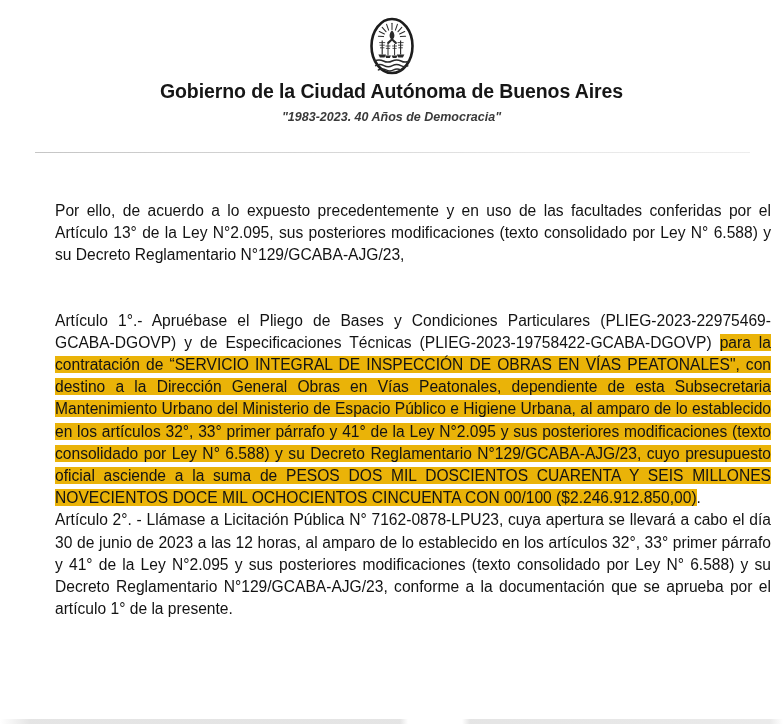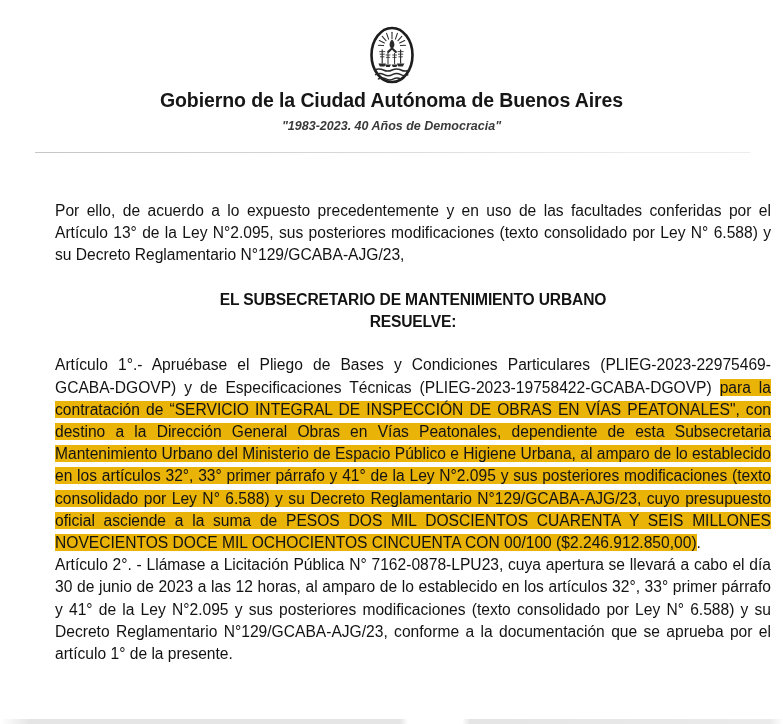--- a/index.html
+++ b/index.html
@@ -12,21 +12,21 @@
     height: 724px;
     overflow: hidden;
     font-family: "Liberation Sans", sans-serif;
     color: #1a1a1a;
     position: relative;
   }
 
   
   .doc-header {
     text-align: center;
-    padding-top: 26px;
+    padding-top: 17px;
   }
   .crest {
     width: 46px;
     height: 58px;
     margin: 0 auto 6px auto;
     display: block;
   }
   .gov-title {
     font-size: 19.5px;
     font-weight: bold;
@@ -182,24 +182,20 @@
 </div>
 
 <div class="header-rule"></div>
 
 <div class="doc-body">
 
   <p class="para">Por ello, de acuerdo a lo expuesto precedentemente y en uso de las facultades conferidas por el Artículo 13° de la Ley N°2.095, sus posteriores modificaciones (texto consolidado por Ley N° 6.588) y su Decreto Reglamentario N°129/GCABA-AJG/23,</p>
 
   <div class="para-spacer"></div>
 
-  <div class="resolve-block">
-    <span>EL SUBSECRETARIO DE MANTENIMIENTO URBANO</span>
-    <span class="line2">RESUELVE:</span>
-  </div>
 
   <div class="articles">
     <p class="para"><span>Artículo 1°.- Apruébase el Pliego de Bases y Condiciones Particulares (PLIEG-2023-22975469-GCABA-DGOVP) y de Especificaciones Técnicas (PLIEG-2023-19758422-GCABA-DGOVP) </span><mark class="hl">para la contratación de “SERVICIO INTEGRAL DE INSPECCIÓN DE OBRAS EN VÍAS PEATONALES", con destino a la Dirección General Obras en Vías Peatonales, dependiente de esta Subsecretaria Mantenimiento Urbano del Ministerio de Espacio Público e Higiene Urbana, al amparo de lo establecido en los artículos 32°, 33° primer párrafo y 41° de la Ley N°2.095 y sus posteriores modificaciones (texto consolidado por Ley N° 6.588) y su Decreto Reglamentario N°129/GCABA-AJG/23, cuyo presupuesto oficial asciende a la suma de PESOS DOS MIL DOSCIENTOS CUARENTA Y SEIS MILLONES NOVECIENTOS DOCE MIL OCHOCIENTOS CINCUENTA CON 00/100 ($2.246.912.850,00)</mark><span>.</span></p>
 
     <p class="para">Artículo 2°. - Llámase a Licitación Pública N° 7162-0878-LPU23, cuya apertura se llevará a cabo el día 30 de junio de 2023 a las 12 horas, al amparo de lo establecido en los artículos 32°, 33° primer párrafo y 41° de la Ley N°2.095 y sus posteriores modificaciones (texto consolidado por Ley N° 6.588) y su Decreto Reglamentario N°129/GCABA-AJG/23, conforme a la documentación que se aprueba por el artículo 1° de la presente.</p>
   </div>
 </div>
 
 <div class="bottom-band"></div>
 

